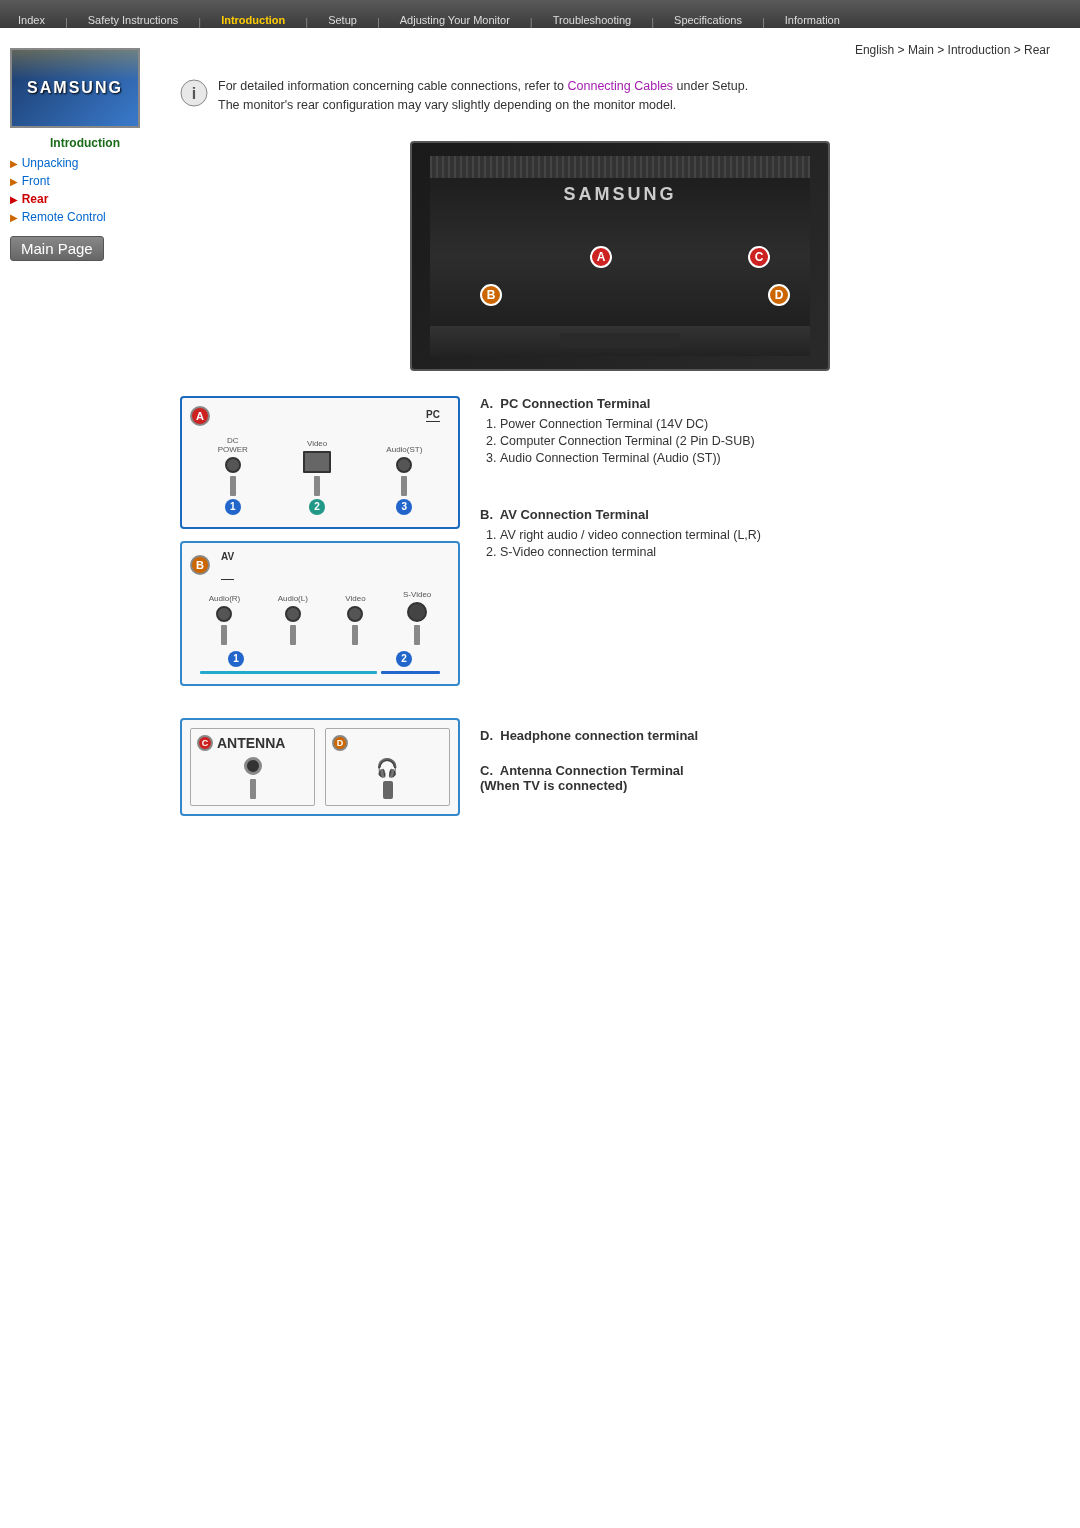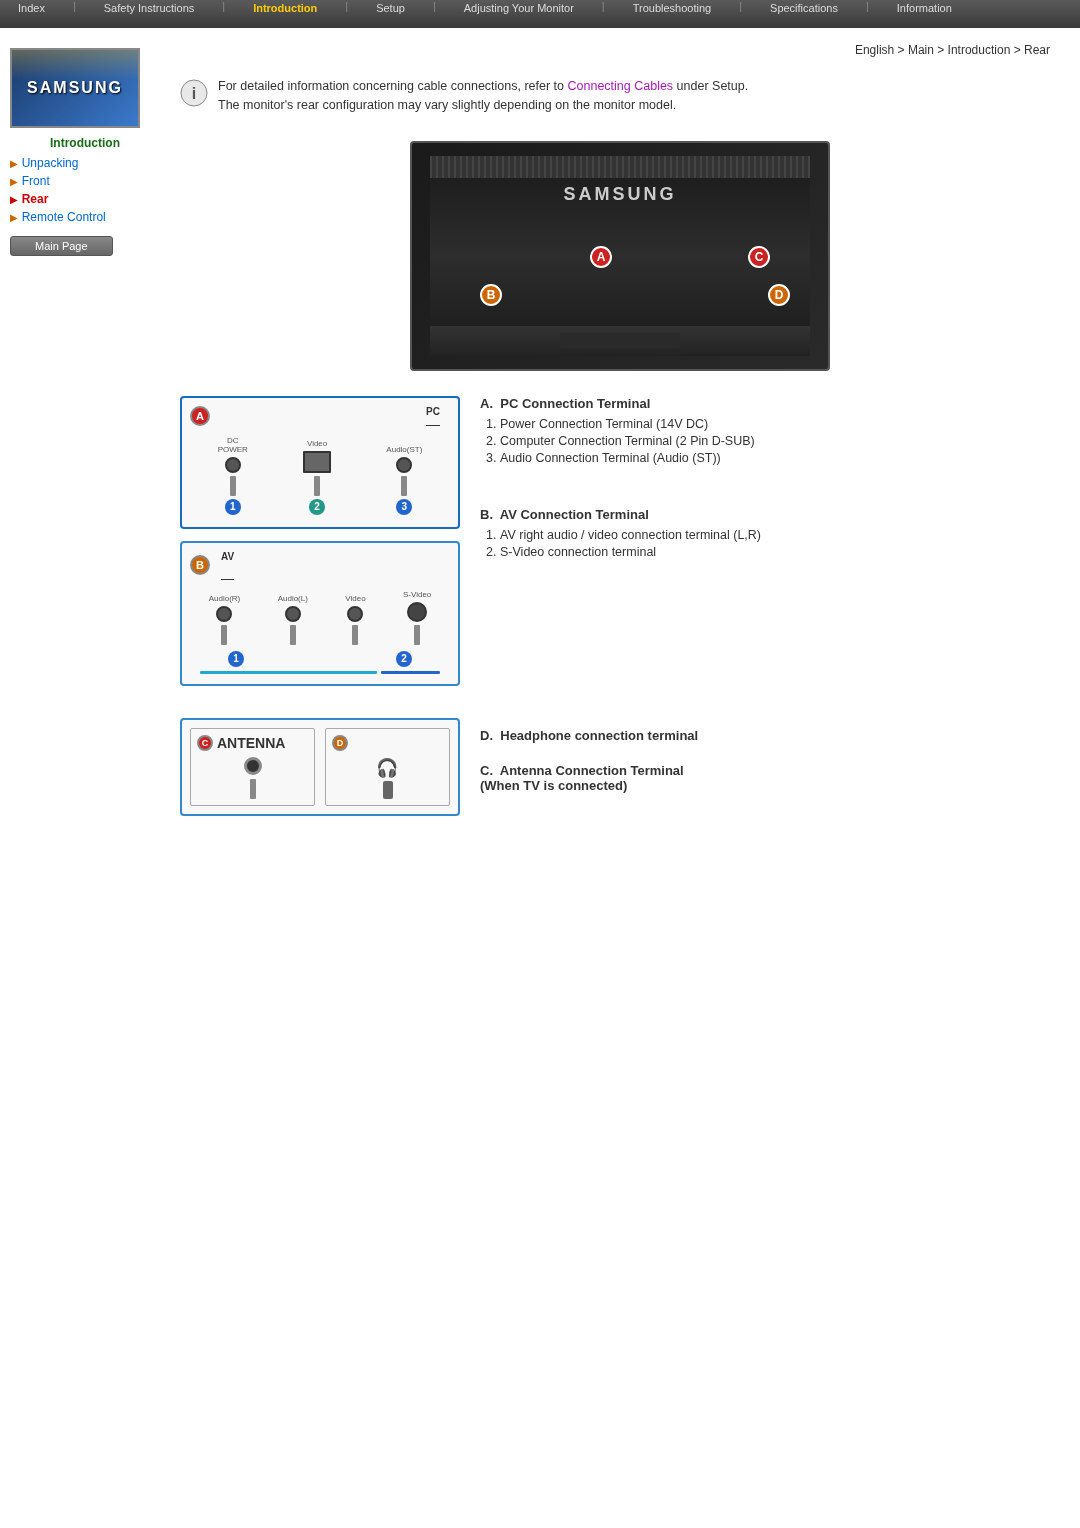--- a/index.html
+++ b/index.html
@@ -9,24 +9,24 @@
       background: #fff;
       color: #333;
       width: 1080px;
       min-height: 1528px;
     }
 
     
     #nav-bar {
       background: linear-gradient(to bottom, #5a5a5a, #3a3a3a);
       display: flex;
-      align-items: flex-start;
+      align-items: flex-end;
       padding: 0 10px;
       height: 28px;
-      gap: 20px;
+      gap: 12px;
     }
     .nav-item {
       color: #ddd;
       font-size: 11px;
       padding: 2px 8px;
       cursor: pointer;
       white-space: nowrap;
     }
     .nav-item.active {
       color: #ffcc00;
@@ -102,22 +102,22 @@
       font-size: 12px;
       text-decoration: none;
     }
     .sidebar-link.active {
       color: #cc0000;
       font-weight: bold;
     }
     #main-page-btn {
       background: linear-gradient(to bottom, #888, #666);
       color: #fff;
-      font-size: 11px;
-      padding: 3px 24px;
+      font-size: 15px;
+      padding: 3px 10px;
       border: 1px solid #555;
       border-radius: 3px;
       margin-top: 8px;
       cursor: pointer;
       display: inline-block;
     }
 
     
     #content-area {
       flex: 1;
@@ -359,21 +359,21 @@
     .pc-label-bar {
       display: flex;
       justify-content: flex-end;
       padding-right: 10px;
     }
     .pc-label {
       font-size: 10px;
       color: #333;
       font-weight: bold;
       border-bottom: 1px solid #333;
-      padding-bottom: 8px;
+      padding-bottom: 1px;
     }
 
     .av-label-bar {
       display: flex;
       padding-left: 5px;
     }
     .av-label {
       font-size: 10px;
       color: #333;
       font-weight: bold;

